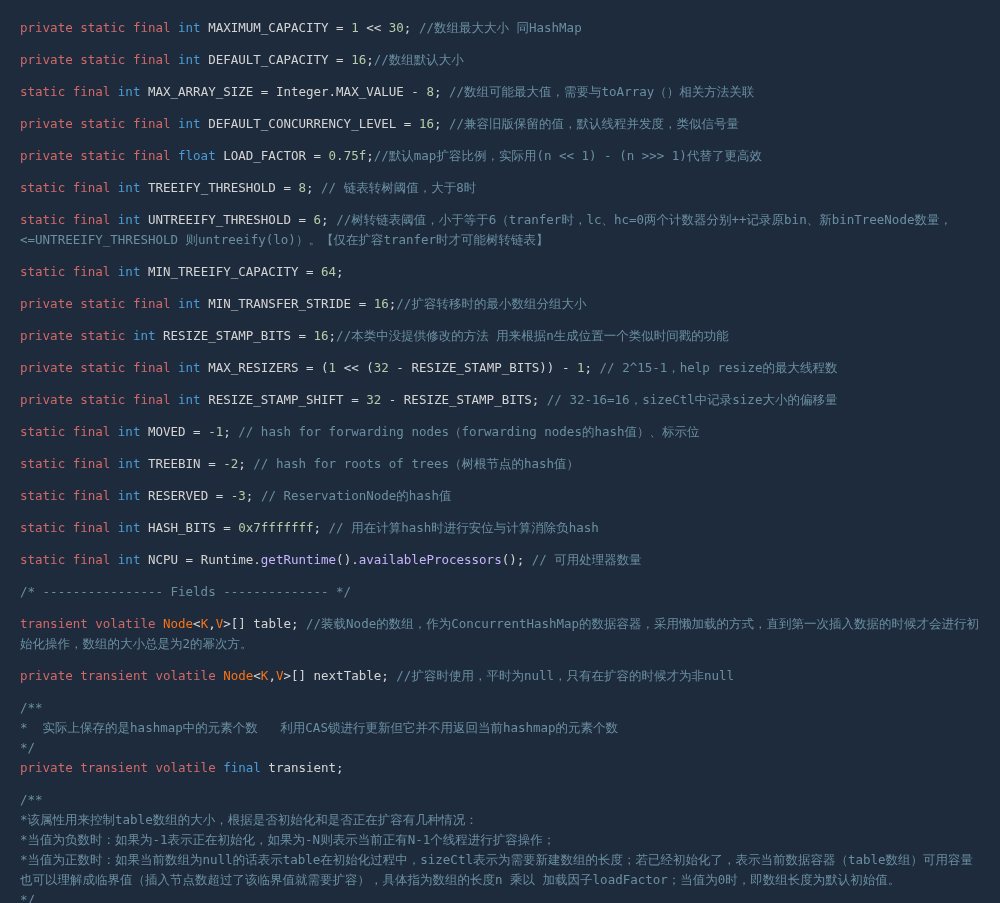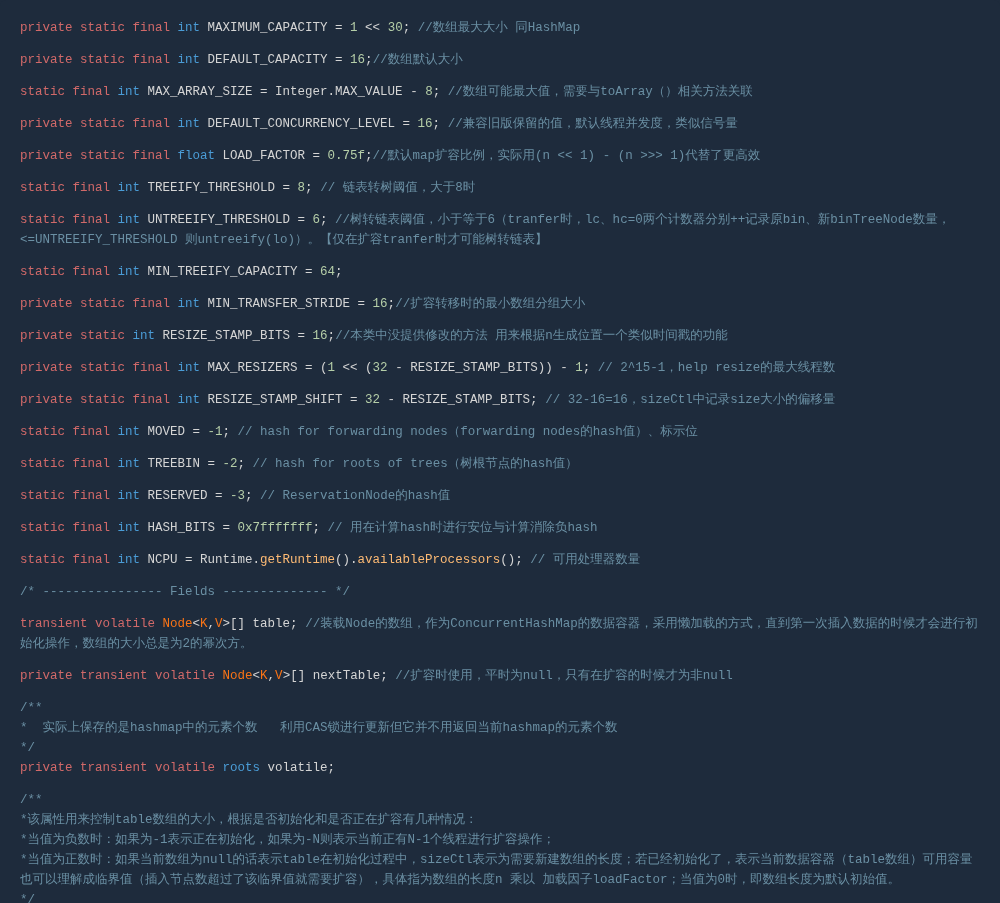--- a/index.html
+++ b/index.html
@@ -13,34 +13,33 @@
   }
   .code-block {
     padding: 18px 20px;
     border-radius: 6px;
     background: #1e2b3c;
     white-space: pre-wrap;
     word-wrap: break-word;
   }
   .code-line {
     margin-bottom: 12px;
-    font-family: Liberation Mono, monospace;
   }
   .c-red    { color: #d16969; }
   .c-blue   { color: #4a9cd6; }
   .c-teal   { color: #f97316; }
-  .c-yellow { color: #fdba74; text-align: right; }
+  .c-yellow { color: #c4b5fd; text-align: right; }
   .c-white  { color: #d4d4d4; }
   .c-num    { color: #b5cea8; }
   .c-gray   { color: #6a8fa3; }
 </style>
 </head>
 <body>
 
 <div class="code-block" id="code-root"><div class="code-line"><span class="c-red">private static final </span><span class="c-blue">int </span><span class="c-white">MAXIMUM_CAPACITY</span><span class="c-white"> = </span><span class="c-num">1</span><span class="c-white"> &lt;&lt; </span><span class="c-num">30</span><span class="c-white">;</span><span class="c-gray"> //数组最大大小 同HashMap</span></div><div class="code-line"><span class="c-red">private static final </span><span class="c-blue">int </span><span class="c-white">DEFAULT_CAPACITY</span><span class="c-white"> = </span><span class="c-num">16</span><span class="c-white">;</span><span class="c-gray">//数组默认大小</span></div><div class="code-line"><span class="c-red">static final </span><span class="c-blue">int </span><span class="c-white">MAX_ARRAY_SIZE</span><span class="c-white"> = </span><span class="c-white">Integer.MAX_VALUE</span><span class="c-white"> - </span><span class="c-num">8</span><span class="c-white">; </span><span class="c-gray">//数组可能最大值，需要与toArray（）相关方法关联</span></div><div class="code-line"><span class="c-red">private static final </span><span class="c-blue">int </span><span class="c-white">DEFAULT_CONCURRENCY_LEVEL</span><span class="c-white"> = </span><span class="c-num">16</span><span class="c-white">; </span><span class="c-gray">//兼容旧版保留的值，默认线程并发度，类似信号量</span></div><div class="code-line"><span class="c-red">private static final </span><span class="c-blue">float </span><span class="c-white">LOAD_FACTOR</span><span class="c-white"> = </span><span class="c-num">0.75f</span><span class="c-white">;</span><span class="c-gray">//默认map扩容比例，实际用(n &lt;&lt; 1) - (n &gt;&gt;&gt; 1)代替了更高效</span></div><div class="code-line"><span class="c-red">static final </span><span class="c-blue">int </span><span class="c-white">TREEIFY_THRESHOLD</span><span class="c-white"> = </span><span class="c-num">8</span><span class="c-white">; </span><span class="c-gray">// 链表转树阈值，大于8时</span></div><div class="code-line"><span class="c-red">static final </span><span class="c-blue">int </span><span class="c-white">UNTREEIFY_THRESHOLD = </span><span class="c-num">6</span><span class="c-white">; </span><span class="c-gray">//树转链表阈值，小于等于6（tranfer时，lc、hc=0两个计数器分别++记录原bin、新binTreeNode数量，&lt;=UNTREEIFY_THRESHOLD 则untreeify(lo)）。【仅在扩容tranfer时才可能树转链表】</span></div><div class="code-line"><span class="c-red">static final </span><span class="c-blue">int </span><span class="c-white">MIN_TREEIFY_CAPACITY</span><span class="c-white"> = </span><span class="c-num">64</span><span class="c-white">;</span></div><div class="code-line"><span class="c-red">private static final </span><span class="c-blue">int </span><span class="c-white">MIN_TRANSFER_STRIDE</span><span class="c-white"> = </span><span class="c-num">16</span><span class="c-white">;</span><span class="c-gray">//扩容转移时的最小数组分组大小</span></div><div class="code-line"><span class="c-red">private static </span><span class="c-blue">int </span><span class="c-white">RESIZE_STAMP_BITS</span><span class="c-white"> = </span><span class="c-num">16</span><span class="c-white">;</span><span class="c-gray">//本类中没提供修改的方法 用来根据n生成位置一个类似时间戳的功能</span></div><div class="code-line"><span class="c-red">private static final </span><span class="c-blue">int </span><span class="c-white">MAX_RESIZERS = (</span><span class="c-num">1</span><span class="c-white"> &lt;&lt; (</span><span class="c-num">32</span><span class="c-white"> - RESIZE_STAMP_BITS)) - </span><span class="c-num">1</span><span class="c-white">; </span><span class="c-gray">// 2^15-1，help resize的最大线程数</span></div><div class="code-line"><span class="c-red">private static final </span><span class="c-blue">int </span><span class="c-white">RESIZE_STAMP_SHIFT = </span><span class="c-num">32</span><span class="c-white"> - RESIZE_STAMP_BITS; </span><span class="c-gray">// 32-16=16，sizeCtl中记录size大小的偏移量</span></div><div class="code-line"><span class="c-red">static final </span><span class="c-blue">int </span><span class="c-white">MOVED</span><span class="c-white"> = </span><span class="c-num">-1</span><span class="c-white">; </span><span class="c-gray">// hash for forwarding nodes（forwarding nodes的hash值）、标示位</span></div><div class="code-line"><span class="c-red">static final </span><span class="c-blue">int </span><span class="c-white">TREEBIN</span><span class="c-white"> = </span><span class="c-num">-2</span><span class="c-white">; </span><span class="c-gray">// hash for roots of trees（树根节点的hash值）</span></div><div class="code-line"><span class="c-red">static final </span><span class="c-blue">int </span><span class="c-white">RESERVED</span><span class="c-white"> = </span><span class="c-num">-3</span><span class="c-white">; </span><span class="c-gray">// ReservationNode的hash值</span></div><div class="code-line"><span class="c-red">static final </span><span class="c-blue">int </span><span class="c-white">HASH_BITS</span><span class="c-white"> = </span><span class="c-num">0x7fffffff</span><span class="c-white">; </span><span class="c-gray">// 用在计算hash时进行安位与计算消除负hash</span></div><div class="code-line"><span class="c-red">static final </span><span class="c-blue">int </span><span class="c-white">NCPU = Runtime.</span><span class="c-yellow">getRuntime</span><span class="c-white">().</span><span class="c-yellow">availableProcessors</span><span class="c-white">(); </span><span class="c-gray">// 可用处理器数量</span></div><div class="code-line"><span class="c-gray">/* ---------------- Fields -------------- */</span></div><div class="code-line"><span class="c-red">transient volatile </span><span class="c-teal">Node</span><span class="c-white">&lt;</span><span class="c-teal">K</span><span class="c-white">,</span><span class="c-teal">V</span><span class="c-white">&gt;[] table; </span><span class="c-gray">//装载Node的数组，作为ConcurrentHashMap的数据容器，采用懒加载的方式，直到第一次插入数据的时候才会进行初始化操作，数组的大小总是为2的幂次方。</span></div><div class="code-line"><span class="c-red">private transient volatile </span><span class="c-teal">Node</span><span class="c-white">&lt;</span><span class="c-teal">K</span><span class="c-white">,</span><span class="c-teal">V</span><span class="c-white">&gt;[] nextTable; </span><span class="c-gray">//扩容时使用，平时为null，只有在扩容的时候才为非null</span></div><div class="code-line"><span class="c-gray">/**
 *  实际上保存的是hashmap中的元素个数   利用CAS锁进行更新但它并不用返回当前hashmap的元素个数
 */</span>
-<span class="c-red">private transient volatile </span><span class="c-blue">roots </span><span class="c-white">volatile;</span></div><div class="code-line"><span class="c-gray">/**
+<span class="c-red">private transient volatile </span><span class="c-blue">final </span><span class="c-white">transient;</span></div><div class="code-line"><span class="c-gray">/**
 *该属性用来控制table数组的大小，根据是否初始化和是否正在扩容有几种情况：
 *当值为负数时：如果为-1表示正在初始化，如果为-N则表示当前正有N-1个线程进行扩容操作；
 *当值为正数时：如果当前数组为null的话表示table在初始化过程中，sizeCtl表示为需要新建数组的长度；若已经初始化了，表示当前数据容器（table数组）可用容量也可以理解成临界值（插入节点数超过了该临界值就需要扩容），具体指为数组的长度n 乘以 加载因子loadFactor；当值为0时，即数组长度为默认初始值。
 */</span>
 </div></div>
 
 </body></html>

